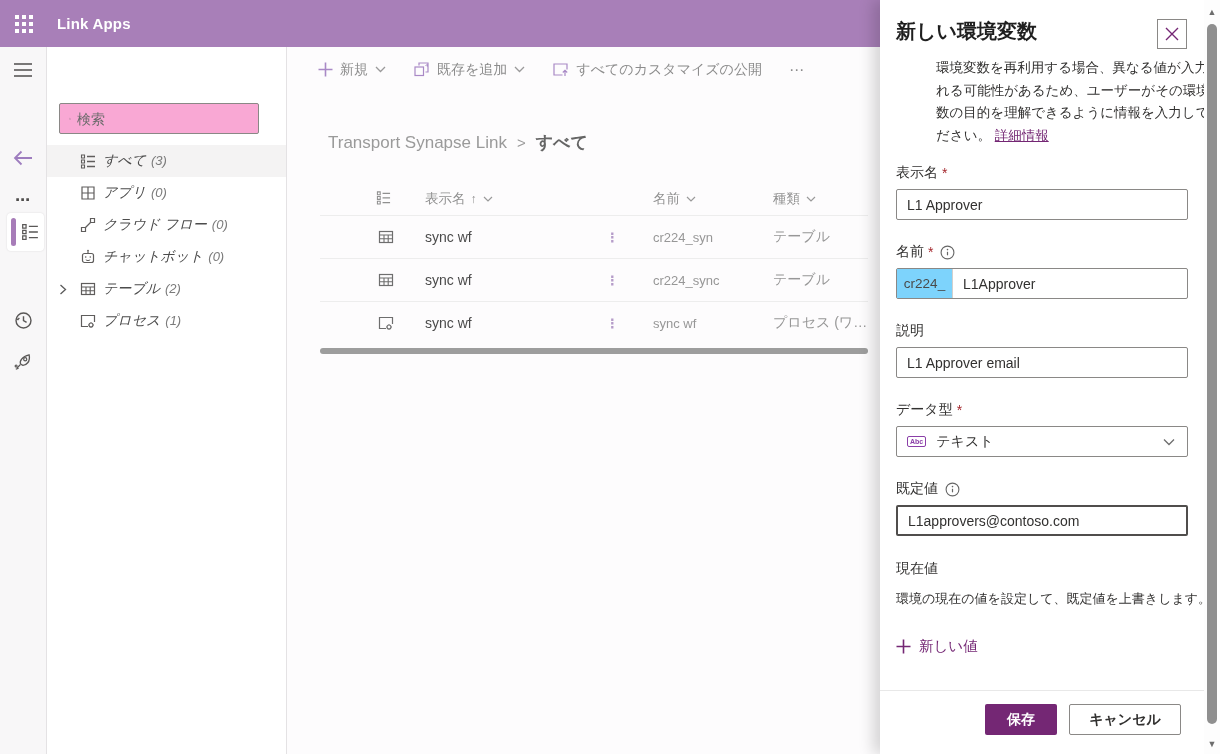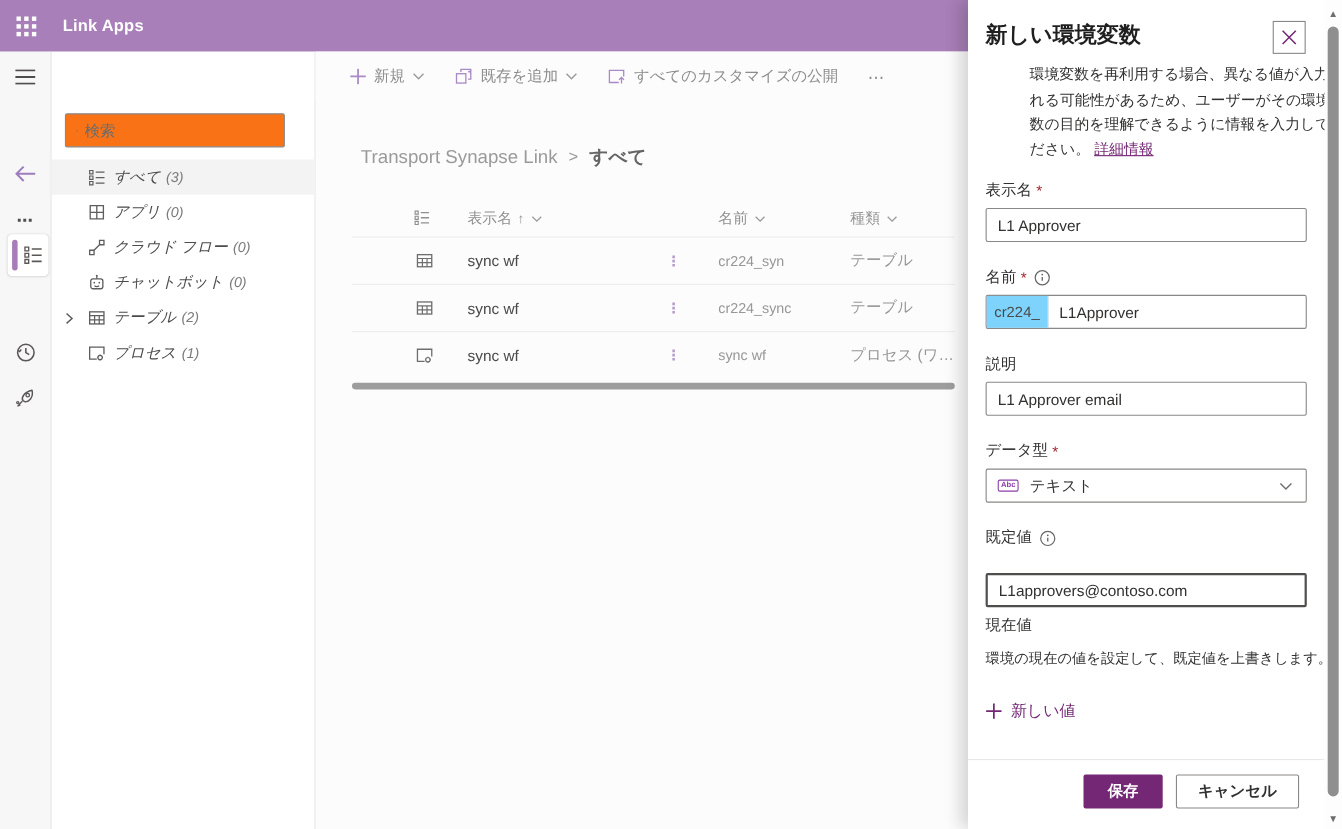--- a/index.html
+++ b/index.html
@@ -30,21 +30,21 @@
     background:#a77cb8; border-radius:3px; }
   .rail-dots { font-size:15px; font-weight:bold; color:#4f4d4c; letter-spacing:1px; }
 
   
   .sidebar { position:absolute; left:47px; top:47px; width:240px; bottom:0;
     background:#fff; border-right:1px solid #e4e2e4; }
   .sb-head { position:absolute; top:10px; left:14px; right:10px; display:flex; align-items:center; }
   .sb-title { font-size:15.5px; font-weight:bold; color:#434343; }
   .sb-collapse { margin-left:auto; color:#8d6bab; cursor:pointer; padding:4px 6px; }
   .sb-search { position:absolute; left:12px; top:56px; width:200px; height:31px;
-    border:1px solid #8a8886; border-radius:2px; background:#f97316; display:flex; align-items:center; }
+    border:1px solid #8a8886; border-radius:2px; background:#f9a8d4; display:flex; align-items:center; }
   .sb-search svg { margin:0 6px 0 9px; color:#6b6b6b; }
   .sb-search input { border:none; outline:none; flex:1; font:inherit; font-size:14px; color:#444; background:transparent; }
   .sb-search input::placeholder { color:#6b6b6b; opacity:1; }
   .sb-list { position:absolute; top:98px; left:0; right:0; }
   .sb-item { position:relative; height:32px; display:flex; align-items:center; cursor:pointer; color:#4c4c4c;font-style:italic; }
   .sb-item.selected { background:#f4f3f3; }
   .sb-item .chev { position:absolute; left:12px; color:#5a5a5a; }
   .sb-item .ic { position:absolute; left:33px; color:#5f5d5c; }
   .sb-item .lbl { position:absolute; left:56px; font-size:14px; white-space:nowrap; }
   .sb-item .cnt { color:#7b7b7b; font-size:13px; margin-left:5px; }
@@ -99,21 +99,21 @@
     font:inherit; font-size:14px; color:#323130; padding:0 10px; outline:none; }
   .combo { position:absolute; left:16px; width:292px; height:31px;
     border:1px solid #8a8886; border-radius:2px; background:#fff;
     display:flex; align-items:center; cursor:pointer; }
   .combo .prefix { width:56px; align-self:stretch; background:#7dd3fc; border-right:1px solid #d2d0ce;
     display:flex; align-items:center; justify-content:center; color:#4a4a4a; font-size:13.5px; }
   .combo .val { margin-left:10px; color:#323130; font-size:14px; }
   .combo .dd-chev { margin-left:auto; margin-right:12px; color:#6e6e6e; }
   .abc-badge { margin-left:10px; border:1.5px solid #8b3fa8; color:#8b3fa8; border-radius:2px;
     font-size:7px; font-weight:bold; padding:1px 2px; line-height:1; }
-  .focused { border:2px solid #504e4c;margin-top:16px; }
+  .focused { border:2px solid #504e4c; }
 
   .new-value-btn { position:absolute; left:16px; top:637px; display:flex; align-items:center;
     color:#742774; font-size:14.5px; cursor:pointer; }
   .new-value-btn svg { margin-right:8px; }
 
   .panel-footer { position:absolute; left:0; top:690px; width:324px; height:64px; border-top:1px solid #e8e8e8; }
   .btn-save { position:absolute; left:105px; top:13px; width:72px; height:31px;
     background:#742774; color:#fff; font-weight:bold; font-size:14px; border:none; border-radius:2px; cursor:pointer;
     font-family:inherit; }
   .btn-cancel { position:absolute; left:189px; top:13px; width:112px; height:31px;

